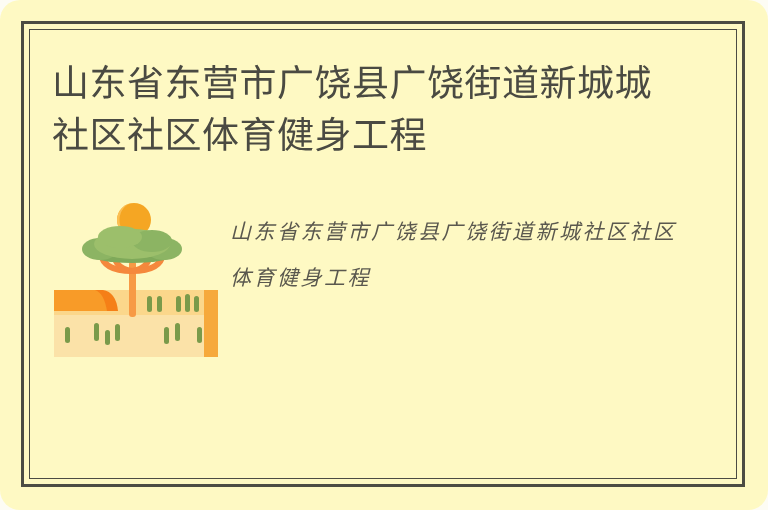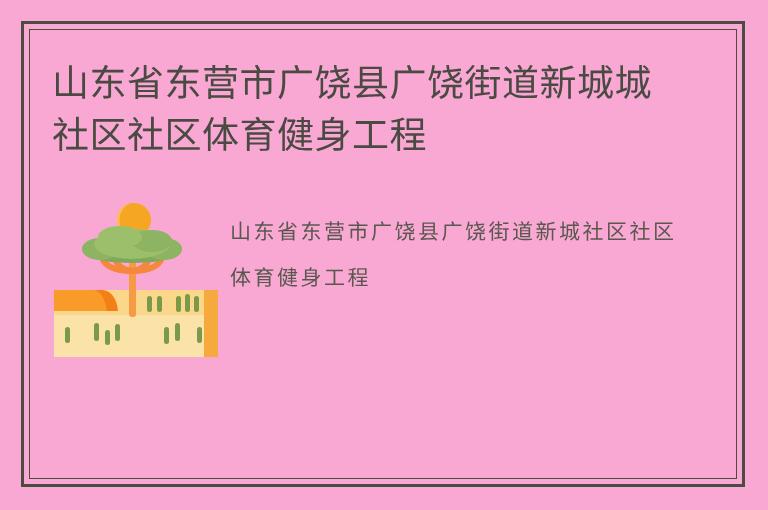--- a/index.html
+++ b/index.html
@@ -13,21 +13,22 @@
     font-family: "Liberation Sans", "DejaVu Sans", sans-serif;
     overflow: hidden;
   }
 
   .card {
     position: absolute;
     left: 0;
     top: 0;
     width: 768px;
     height: 510px;
-    background: #f9a8d4;
+    background: #fef9c3;
+    border-radius: 20px;
   }
 
   
   .frame-outer {
     position: absolute;
     left: 21px;
     top: 21px;
     width: 724px;
     height: 466px;
     border: 3px solid #4c4c43;
@@ -75,20 +76,21 @@
   .script-text {
     position: absolute;
     left: 184px;
     top: 16px;
     width: 460px;
     color: #5a584e;
     font-size: 21px;
     line-height: 46px;
     letter-spacing: 2.5px;
     font-family: "DejaVu Serif", "Liberation Serif", serif;
+    font-style: italic;
     white-space: pre-wrap;
   }
 </style>
 </head>
 <body>
 
 <div class="card">
 
   <div class="frame-outer"></div>
   <div class="frame-inner"></div>

